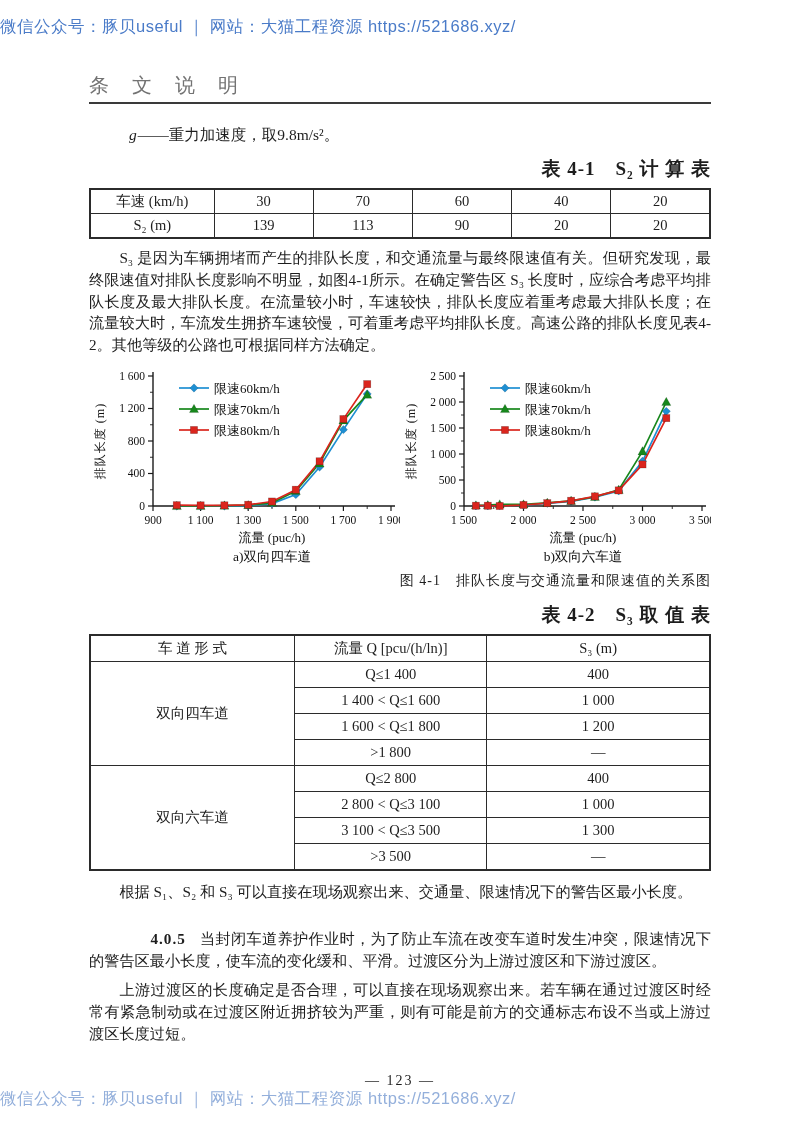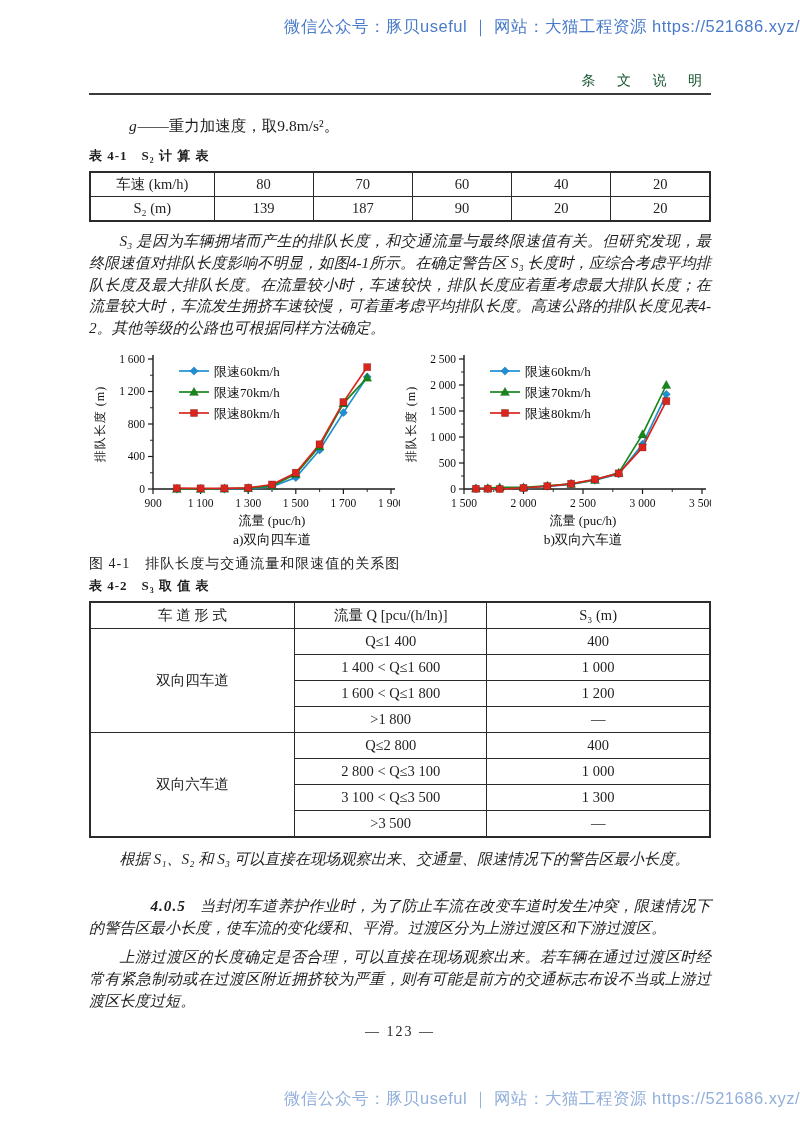--- a/index.html
+++ b/index.html
@@ -1,42 +1,42 @@
 <!DOCTYPE html>
 <html><head>
 <meta charset="utf-8">
 <style>
   html,body{margin:0;padding:0;background:#e8e8e8;}
   .page{
     position:relative;width:800px;height:1132px;margin:0 auto;background:#ffffff;
     font-family:"Liberation Serif","DejaVu Serif",serif;color:#1d1d1d;overflow:hidden;
   }
-  .watermark{position:absolute;left:0;width:100%;text-align:right;
+  .watermark{position:absolute;left:0;width:100%;text-align:left;
     font-family:"Liberation Sans","DejaVu Sans",sans-serif;font-size:16.5px;letter-spacing:.5px;}
   .watermark.top{top:16px;color:#4a7bc8;}
   .watermark.bottom{bottom:22px;color:#93afdb;}
   .content{margin:0 89px;}
-  .runhead{padding-top:72px;text-align:right;font-size:14px;letter-spacing:9px;color:#14532d;}
+  .runhead{padding-top:72px;text-align:left;font-size:20px;letter-spacing:9px;color:#737373;}
   .rule{border-bottom:2px solid #3a3a3a;margin-top:3px;}
   .g-line{margin-top:21px;padding-left:40px;font-size:15.5px;}
   .g-line .sym{font-style:italic;padding-right:1px;}
-  .tbl-title{margin-top:10px;text-align:left;font-weight:bold;font-size:13px;letter-spacing:1px;}
+  .tbl-title{margin-top:10px;text-align:right;font-weight:bold;font-size:19px;letter-spacing:1px;}
   table{border-collapse:collapse;width:100%;margin-top:6px;font-size:14.5px;}
   table,td,th{border:1px solid #2b2b2b;}
   table{border-width:2px;border-radius:12px;}
   td,th{text-align:center;padding:0 4px;height:23px;font-weight:normal;}
   .t2 td,.t2 th{height:25px;}
   .t2 .grp{border-top:1.5px solid #2b2b2b;}
-  .para{margin-top:8px;font-size:15.2px;line-height:21.8px;text-align:justify;text-indent:2em;font-style:italic;}
+  .para{margin-top:8px;font-size:15.2px;line-height:21.8px;text-align:justify;text-indent:2em;}
   .clause{margin-top:25px;}
   .clause .num{font-weight:bold;letter-spacing:1px;padding-right:14px;margin-left:31px;}
   .charts{display:flex;margin-top:8px;}
   .chart-box{width:311px;}
-  .figcap{margin-top:2px;text-align:left;font-size:14px;letter-spacing:1px;}
-  .pageno{margin-top:12px;text-align:center;font-size:14px;letter-spacing:2px;}
+  .figcap{margin-top:2px;text-align:right;font-size:14px;letter-spacing:1px;}
+  .pageno{margin-top:28px;text-align:center;font-size:14px;letter-spacing:2px;}
   svg text{font-family:"Liberation Serif","DejaVu Serif",serif;fill:#111;}
 </style>
 </head>
 <body>
 
 <div class="page">
 
   <div class="watermark top">微信公众号：豚贝useful ｜ 网站：大猫工程资源 https://521686.xyz/</div>
 
   <div class="content">
@@ -44,30 +44,30 @@
     <div class="runhead">条 文 说 明</div>
     <div class="rule"></div>
 
     <div class="g-line"><span class="sym">g</span><span>——重力加速度，取9.8m/s²。</span></div>
 
     <div class="tbl-title">表 4-1　S₂ 计 算 表</div>
     <table class="t1">
       <tbody>
           <tr>
         <td style="width:20%">车速 (km/h)</td>
-        <td style="width:16%">80</td>
+        <td style="width:16%">30</td>
         <td style="width:16%">70</td>
         <td style="width:16%">60</td>
         <td style="width:16%">40</td>
         <td style="width:16%">20</td>
       </tr>
       <tr>
         <td>S₂ (m)</td>
         <td>139</td>
-        <td>187</td>
+        <td>113</td>
         <td>90</td>
         <td>20</td>
         <td>20</td>
       </tr>
     </tbody>
       </table>
 
     <div class="para">S₃ 是因为车辆拥堵而产生的排队长度，和交通流量与最终限速值有关。但研究发现，最终限速值对排队长度影响不明显，如图4-1所示。在确定警告区 S₃ 长度时，应综合考虑平均排队长度及最大排队长度。在流量较小时，车速较快，排队长度应着重考虑最大排队长度；在流量较大时，车流发生拥挤车速较慢，可着重考虑平均排队长度。高速公路的排队长度见表4-2。其他等级的公路也可根据同样方法确定。</div>
 
     <div class="charts">
@@ -229,21 +229,21 @@
             <text x="125" y="49.5" font-size="13">限速70km/h</text>
             <line x1="90" y1="66" x2="120" y2="66" stroke="#da251d" stroke-width="1.7"></line>
             <rect x="101.4" y="62.4" width="7.2" height="7.2" fill="#da251d" stroke="rgba(0,0,0,.3)" stroke-width="0.6"></rect>
             <text x="125" y="70.5" font-size="13">限速80km/h</text>
           </svg>
       </div>
     </div>
 
     <div class="figcap">图 4-1　排队长度与交通流量和限速值的关系图</div>
 
-    <div class="tbl-title" style="margin-top:4px">表 4-2　S₃ 取 值 表</div>
+    <div class="tbl-title" style="margin-top:12px">表 4-2　S₃ 取 值 表</div>
     <table class="t2">
       <tbody>
           <tr>
         <th style="width:33%">车 道 形 式</th>
         <th style="width:31%">流量 Q [pcu/(h/ln)]</th>
         <th style="width:36%">S₃ (m)</th>
       </tr>
       <tr class="grp">
         <td rowspan="4">双向四车道</td>
         <td>Q≤1 400</td>

